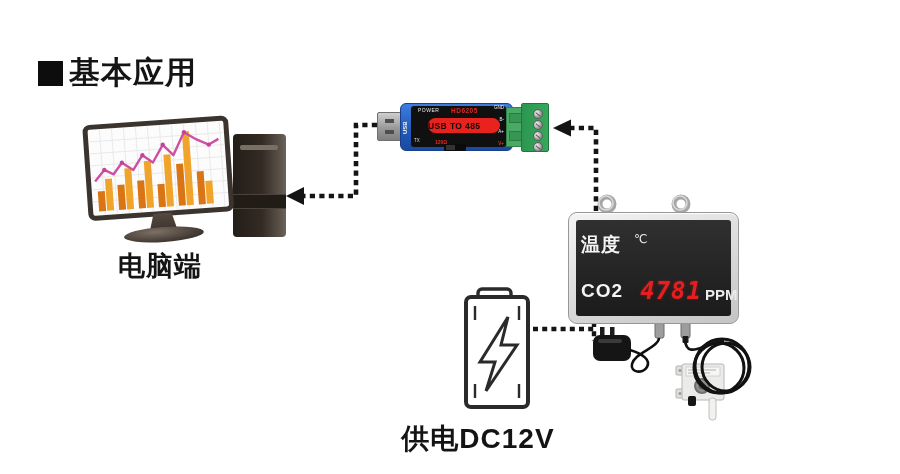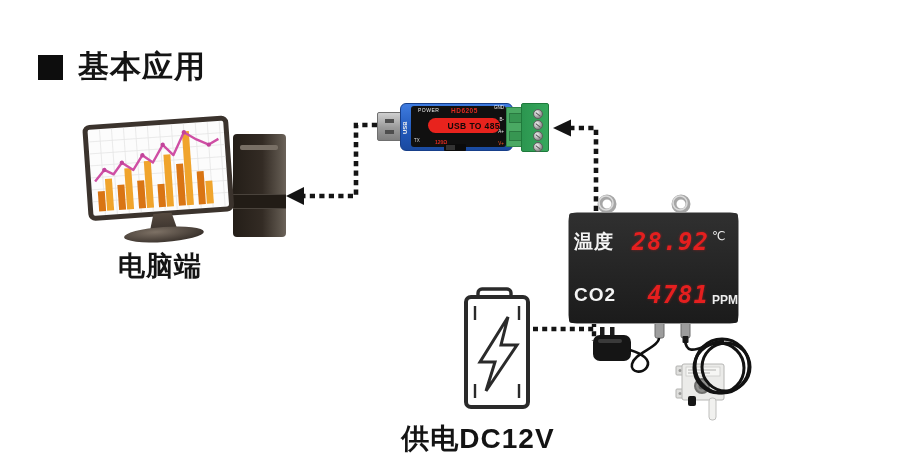--- a/index.html
+++ b/index.html
@@ -2,21 +2,21 @@
 <html><head>
 <meta charset="utf-8">
 <style>
   html,body{margin:0;padding:0;background:#fff;}
   .stage{position:relative;width:900px;height:474px;background:#fff;overflow:hidden;
          font-family:"Liberation Sans","DejaVu Sans",sans-serif;color:#111;}
   .abs{position:absolute;}
   .cn{color:#141414;font-weight:600;letter-spacing:1px;}
 
   
-  .title-row{left:38px;top:46px;display:flex;align-items:center;gap:15px;}
+  .title-row{left:38px;top:52px;display:flex;align-items:center;gap:6px;}
   .bullet{width:25px;height:25px;background:#0d0d0d;}
   .title-text{font-size:31px;}
 
   
   .lbl{position:absolute;text-align:center;font-size:28px;}
 
   
   .tower{left:233px;top:134px;width:53px;height:103px;border-radius:4px;
          background:linear-gradient(90deg,#241e18 0%,#332b24 55%,#5d554c 90%,#6c635a 100%);}
   .tower-slot{left:7px;top:11px;width:38px;height:5px;background:#786f65;border-radius:2px;}
@@ -36,21 +36,21 @@
   .conv{left:377px;top:100px;width:175px;height:58px;}
   .usb-plug{left:0;top:12px;width:26px;height:29px;border-radius:2px;
             background:linear-gradient(180deg,#cfcfcf,#9a9a9a 55%,#7f7f7f);border:1px solid #6f6f6f;box-sizing:border-box;}
   .usb-hole{position:absolute;width:9px;height:4px;background:#4e4e4e;left:7px;}
   .conv-body{left:23px;top:3px;width:113px;height:48px;border-radius:6px;
              background:linear-gradient(180deg,#3f7ce0,#2057b8 60%,#1a4aa0);border:1px solid #173f8a;box-sizing:border-box;}
   .conv-panel{left:34px;top:6px;width:95px;height:41px;background:#101010;border-radius:3px;}
   .conv-power{left:41px;top:7px;font-size:5px;color:#e8e8e8;letter-spacing:.5px;}
   .conv-model{left:74px;top:7px;font-size:6.5px;font-weight:bold;color:#e02a20;letter-spacing:.5px;}
   .conv-oval{left:51px;top:18px;width:72px;height:15px;background:#e8231d;border-radius:9px;
-             display:flex;align-items:center;justify-content:flex-end;}
+             display:flex;align-items:center;justify-content:flex-start;}
   .conv-oval span{font-size:8.5px;font-weight:bold;color:#140808;letter-spacing:.4px;}
   .conv-usb-vert{left:25px;top:17px;width:9px;height:21px;writing-mode:vertical-rl;
                  transform:rotate(180deg);font-size:6px;font-weight:bold;color:#eee;text-align:center;}
   .conv-tx{left:37px;top:38px;font-size:4.5px;color:#ddd;}
   .conv-ohm{left:58px;top:38.5px;font-size:5px;color:#e02a20;font-weight:bold;}
   .conv-switch{left:67px;top:44px;width:22px;height:7px;background:#0b0b0b;border-radius:1px;}
   .conv-switch i{position:absolute;left:2px;top:1px;width:9px;height:5px;background:#333;display:block;}
   .conv-pins{left:113px;top:6px;width:15px;height:41px;display:flex;flex-direction:column;
              justify-content:space-between;align-items:flex-end;padding-right:1px;box-sizing:border-box;}
   .conv-pins span{font-size:4.5px;color:#f0f0f0;line-height:1;}
@@ -59,33 +59,33 @@
   .conn-tab{position:absolute;left:2px;width:12px;height:8px;background:#379652;border:1px solid #2a7a41;}
   .term-block{left:144px;top:3px;width:28px;height:49px;background:linear-gradient(90deg,#2c9650,#35a85c);
               border:1px solid #1e7a3b;border-radius:2px;box-sizing:border-box;}
   .screw{position:absolute;left:11px;width:10px;height:10px;border-radius:50%;
          background:radial-gradient(circle at 35% 35%,#e3e3e3 15%,#a3a3a3 55%,#6d6d6d);border:1px solid #5d5d5d;box-sizing:border-box;}
   .screw::after{content:'';position:absolute;left:1px;right:1px;top:3.5px;height:1.4px;background:#555;transform:rotate(38deg);}
 
   
   .display-frame{left:568px;top:212px;width:171px;height:112px;border-radius:9px;
                  background:linear-gradient(160deg,#f4f4f4,#c4c4c4);border:1px solid #979797;
-                 box-sizing:border-box;box-shadow:inset 0 1px 1px #fff;}
+                 padding:7px;box-sizing:border-box;box-shadow:inset 0 1px 1px #fff;}
   .display-panel{width:100%;height:100%;background:linear-gradient(180deg,#303030,#1b1b1b);
                  border-radius:3px;display:flex;flex-direction:column;justify-content:space-around;
                  padding:2px 5px;box-sizing:border-box;}
   .disp-row{display:flex;align-items:center;height:30px;}
   .disp-label{color:#f4f4f4;font-weight:bold;font-size:19px;width:50px;letter-spacing:1px;}
   .disp-value{font-family:"DejaVu Sans Mono",monospace;font-style:italic;font-weight:bold;
               color:#e51f1f;font-size:24px;flex:1;text-align:right;letter-spacing:1px;
               text-shadow:0 0 3px rgba(229,31,31,.45);}
   .disp-unit{color:#ececec;width:24px;text-align:left;padding-left:3px;box-sizing:border-box;}
   .u-top{font-size:12px;align-self:flex-start;margin-top:2px;}
   .u-mid{font-size:12px;}
-  .u-bot{font-size:12px;font-weight:bold;align-self:flex-end;margin-bottom:3px;}
+  .u-bot{font-size:15px;font-weight:bold;align-self:flex-end;margin-bottom:3px;}
 </style>
 </head>
 <body>
 
 <div class="stage">
 
   <div class="abs title-row">
     <div class="bullet"></div>
     <div class="title-text cn">基本应用</div>
   </div>
@@ -244,21 +244,20 @@
       <rect x="593" y="335" width="38" height="26" rx="7" fill="#151515"></rect>
       <rect x="598" y="339" width="24" height="4" rx="2" fill="#3a3a3a"></rect>
       <path d="M630,350 C643,354 651,360 647,367 C643,374 630,373 632,364 C634,356 645,352 653,346 C657,343 659,341 659,338" fill="none" stroke="#0f0f0f" stroke-width="2.6"></path>
     </g>
   </svg>
 
   <div class="abs display-frame">
     <div class="display-panel">
       <div class="disp-row">
         <span class="disp-label">温度</span>
-        <span class="disp-value">28.92</span>
         <span class="disp-unit u-top">℃</span>
       </div>
       <div class="disp-row">
         <span class="disp-label">CO2</span>
         <span class="disp-value">4781</span>
         <span class="disp-unit u-bot">PPM</span>
       </div>
     </div>
   </div>
 

